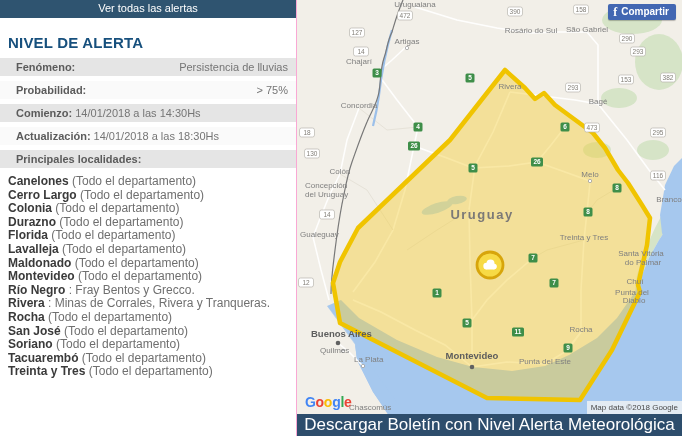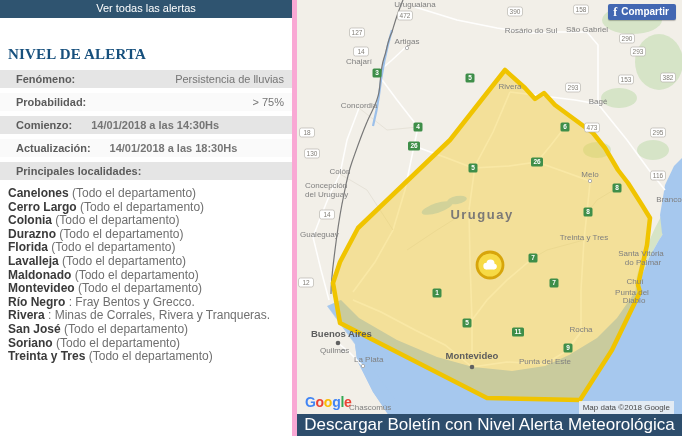--- a/index.html
+++ b/index.html
@@ -1,44 +1,44 @@
 <!DOCTYPE html>
 <html><head>
 <meta charset="utf-8">
 <style>
   html,body{margin:0;padding:0;}
   body{width:682px;height:436px;overflow:hidden;font-family:"Liberation Sans",sans-serif;background:#fff;}
   .app{display:flex;width:682px;height:436px;}
 
   
-  .panel{width:297px;height:436px;position:relative;background:#fff;box-sizing:border-box;border-right:5px solid #f9a8d4;}
+  .panel{width:297px;height:436px;position:relative;background:#fff;box-sizing:border-box;border-right:1px solid #f9a8d4;}
   .topbar{height:18px;background:#2f5470;color:#fff;font-size:11px;text-align:center;line-height:17px;cursor:pointer;}
-  .header{display:flex;justify-content:space-between;align-items:flex-start;padding:12px 8px 2px 8px;font-family:Liberation Serif, serif;}
+  .header{display:flex;justify-content:space-between;align-items:flex-start;padding:0 8px 2px 8px;}
   .title{font-size:15px;font-weight:bold;color:#17507d;margin-top:16px;letter-spacing:.2px;}
   .badge{width:40px;height:44px;background:#f3cf1e;text-align:center;flex-shrink:0;}
   .badge svg{margin-top:5px;display:inline-block;}
   .badge-label{font-size:10px;color:#a18c13;line-height:10px;}
   .inforow{margin:5px 0;padding:3px 8px;font-size:11px;color:#757575;overflow:hidden;}
   .inforow.odd{background:#e5e5e5;}
   .inforow.even{background:#fafafa;}
   .inforow .lbl{font-weight:bold;color:#5b5b5b;padding-left:8px;}
   .inforow .val-r{float:right;}
-  .inforow .val-i{margin-left:19px;color:#757575;font-weight:bold;}
+  .inforow .val-i{margin-left:3px;color:#757575;font-weight:normal;}
   .loclist{padding:2px 8px;font-size:12px;line-height:13.6px;color:#6f6f6f;}
   .loclist b{color:#3a3a3a;}
 
   
   .map-wrap{width:385px;height:436px;position:relative;background:#f2efe8;overflow:hidden;}
   .map-svg{position:absolute;top:0;left:0;}
   .fb-btn{position:absolute;top:4px;right:6px;background:#4267b2;border-radius:2px;color:#fff;
           font-size:10px;font-weight:bold;padding:2px 7px 3px 5px;display:flex;gap:4px;align-items:center;cursor:pointer;
           box-shadow:0 1px 1px rgba(0,0,0,.25);}
   .fb-f{font-family:"Liberation Serif",serif;font-weight:bold;font-size:12px;line-height:10px;}
   .google-logo{position:absolute;left:8px;bottom:26px;font-size:14px;font-weight:bold;letter-spacing:-.3px;cursor:pointer;}
-  .attrib{position:absolute;right:8px;bottom:22px;font-size:8px;color:#4a4a4a;background:rgba(245,245,245,.78);padding:2px 4px;}
+  .attrib{position:absolute;right:0;bottom:22px;font-size:8px;color:#4a4a4a;background:rgba(245,245,245,.78);padding:2px 4px;}
   .dl-bar{position:absolute;bottom:0;left:0;width:100%;height:22px;background:#2d4d6c;color:#fff;
           font-size:17px;text-align:center;line-height:22px;cursor:pointer;}
 
   
   text{font-family:"Liberation Sans",sans-serif;}
   text.city{font-size:8px;fill:#7f7f7f;}
   text.city.big{font-size:9.5px;fill:#5d5d5d;font-weight:bold;}
   text.country{font-size:13px;fill:#7b7977;font-weight:bold;letter-spacing:1.5px;}
   text.shield-t{font-size:6.5px;fill:#807d76;}
   text.shield-g{font-size:6.5px;fill:#ffffff;font-weight:bold;}
@@ -77,22 +77,24 @@
         <div><b>Canelones</b><span> (Todo el departamento)</span></div>
         <div><b>Cerro Largo</b><span> (Todo el departamento)</span></div>
         <div><b>Colonia</b><span> (Todo el departamento)</span></div>
         <div><b>Durazno</b><span> (Todo el departamento)</span></div>
         <div><b>Florida</b><span> (Todo el departamento)</span></div>
         <div><b>Lavalleja</b><span> (Todo el departamento)</span></div>
         <div><b>Maldonado</b><span> (Todo el departamento)</span></div>
         <div><b>Montevideo</b><span> (Todo el departamento)</span></div>
         <div><b>Río Negro</b><span> : Fray Bentos y Grecco.</span></div>
         <div><b>Rivera</b><span> : Minas de Corrales, Rivera y Tranqueras.</span></div>
+        <div><b>Rocha</b><span> (Todo el departamento)</span></div>
         <div><b>San José</b><span> (Todo el departamento)</span></div>
         <div><b>Soriano</b><span> (Todo el departamento)</span></div>
+        <div><b>Tacuarembó</b><span> (Todo el departamento)</span></div>
         <div><b>Treinta y Tres</b><span> (Todo el departamento)</span></div>
       </div>
   </div>
 
   <div class="map-wrap">
     <svg class="map-svg" width="385" height="414" viewBox="0 0 385 414">
 
       <rect x="0" y="0" width="385" height="414" fill="#f2efe8"></rect>
 
       <g fill="#cde1bd" opacity="0.75">

